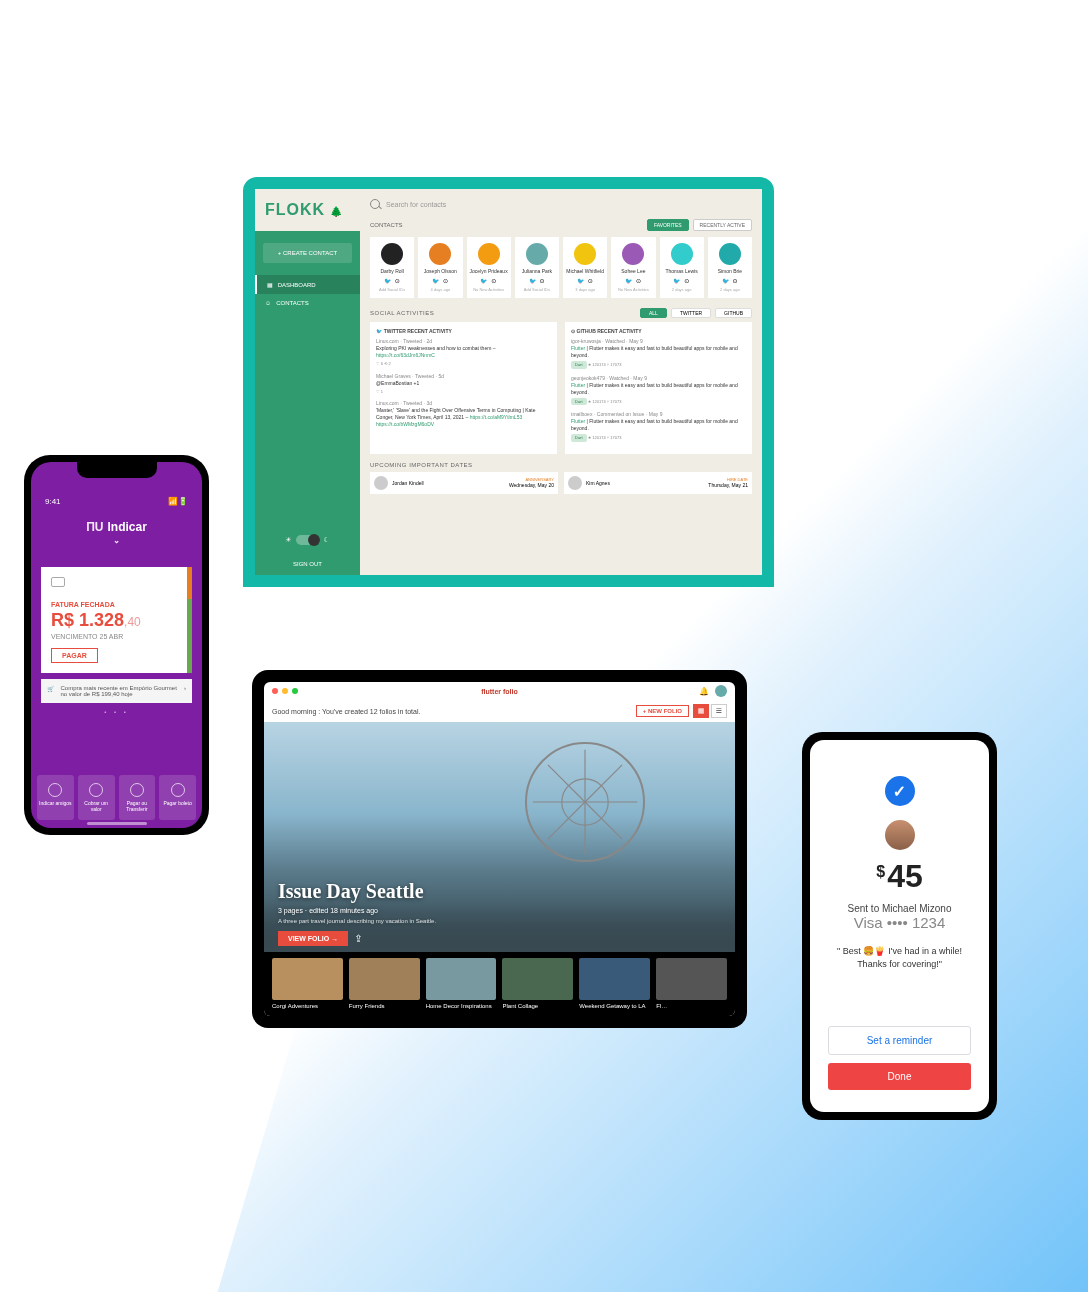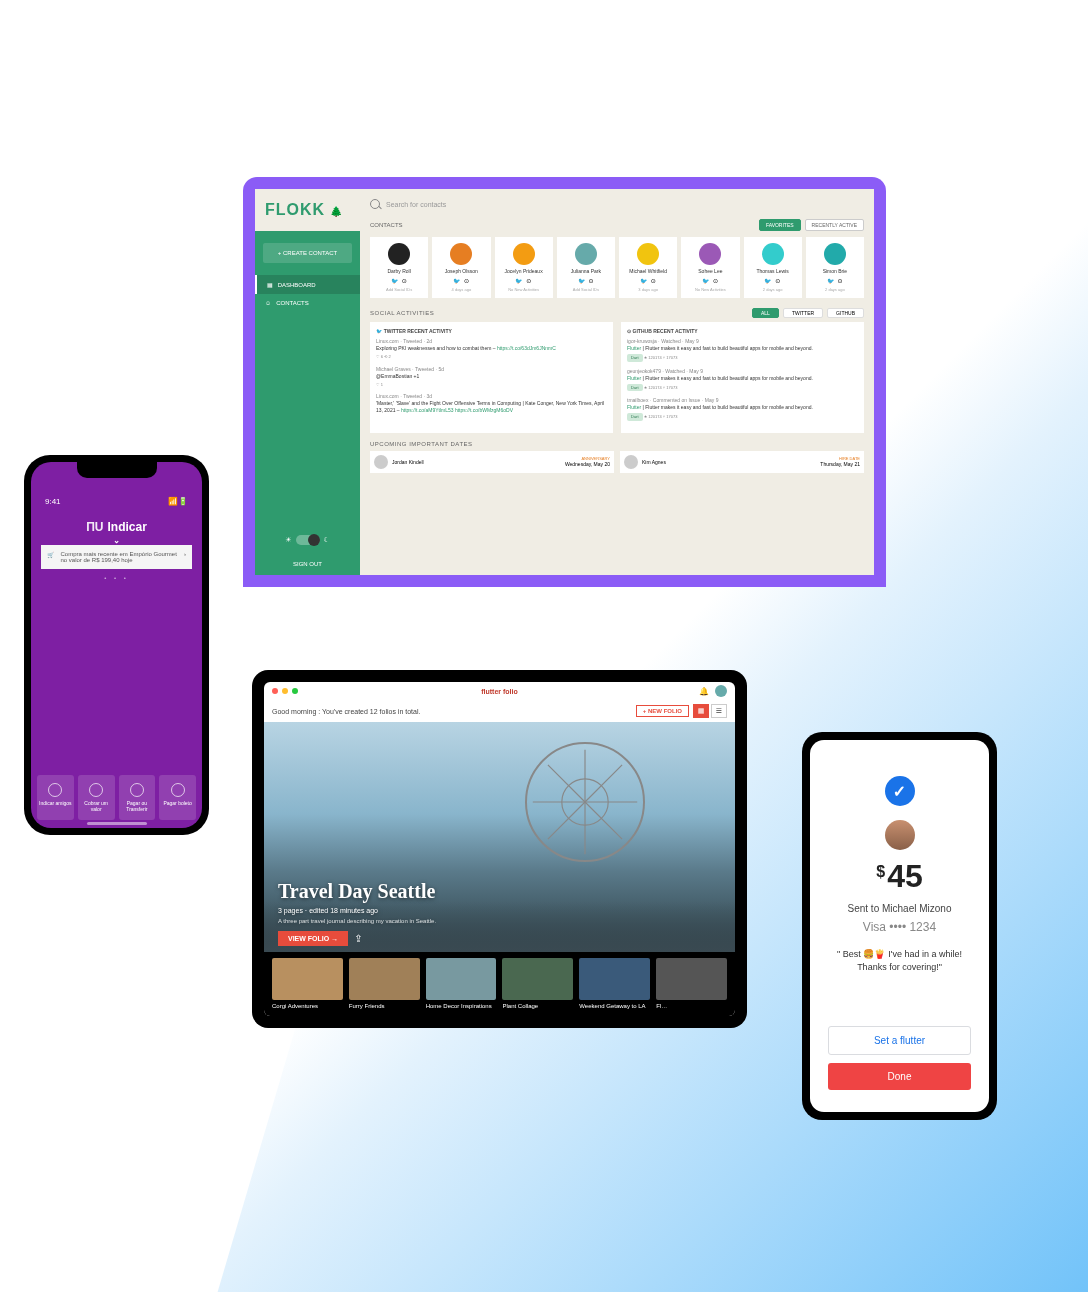--- a/index.html
+++ b/index.html
@@ -2,21 +2,21 @@
 <html><head>
 <meta charset="utf-8">
 <style>
 * { box-sizing: border-box; margin: 0; padding: 0; }
 body { width: 1088px; height: 1292px; background: #fff; font-family: -apple-system, BlinkMacSystemFont, "Segoe UI", Arial, sans-serif; position: relative; overflow: hidden; }
 
 
 .bg-gradient { position: absolute; right: 0; top: 0; width: 100%; height: 1292px; background: linear-gradient(135deg, transparent 0%, transparent 55%, #e3f2fd 62%, #72c3f9 100%); clip-path: polygon(55% 0, 100% 0, 100% 100%, 20% 100%); z-index: 0; }
 
 
-.laptop { position: absolute; left: 243px; top: 177px; width: 643px; height: 410px; background: #8b5cf6; border-radius: 14px 14px 0 0; z-index: 2; }
+.laptop { position: absolute; left: 243px; top: 177px; width: 531px; height: 410px; background: #14b8a6; border-radius: 14px 14px 0 0; z-index: 2; }
 .laptop-screen { position: absolute; inset: 12px; background: #f0ede4; display: flex; }
 .flokk-sidebar { width: 105px; background: #2f9b6e; color: #fff; display: flex; flex-direction: column; }
 .flokk-logo { padding: 12px 10px; font-size: 16px; font-weight: 700; color: #2f9b6e; background: #f0ede4; letter-spacing: 1px; position: relative; }
 .flokk-logo-text { color: #2f9b6e; }
 .flokk-logo .trees { font-size: 10px; color: #6aa84f; }
 .flokk-create { margin: 12px 8px; padding: 7px 4px; background: rgba(255,255,255,0.15); border-radius: 2px; font-size: 6px; text-align: center; }
 .flokk-nav { flex: 1; }
 .flokk-nav-item { padding: 6px 10px; font-size: 6px; display: flex; align-items: center; gap: 5px; }
 .flokk-nav-item.active { background: rgba(0,0,0,0.15); border-left: 2px solid #fff; }
 .flokk-toggle { display: flex; align-items: center; justify-content: center; margin: 8px 0; }
@@ -123,21 +123,21 @@
 .tab-thumb-label { font-size: 6px; margin-top: 3px; }
 
 
 .phone-white { position: absolute; left: 802px; top: 732px; width: 195px; height: 388px; background: #000; border-radius: 20px; z-index: 3; }
 .pw-screen { position: absolute; inset: 8px; background: #fff; border-radius: 14px; display: flex; flex-direction: column; align-items: center; padding-top: 36px; }
 .pw-check { width: 30px; height: 30px; background: #1a73e8; border-radius: 50%; color: #fff; display: flex; align-items: center; justify-content: center; font-size: 16px; font-weight: bold; }
 .pw-avatar { width: 30px; height: 30px; border-radius: 50%; background: linear-gradient(#c89070, #8a6048); margin-top: 14px; }
 .pw-amount { font-size: 32px; font-weight: 700; color: #222; margin-top: 8px; position: relative; }
 .pw-amount::before { content: '$'; font-size: 16px; position: relative; top: -10px; margin-right: 2px; }
 .pw-sent { font-size: 10px; color: #444; margin-top: 8px; }
-.pw-visa { font-size: 12px; color: #888; margin-top: 6px; }
+.pw-visa { font-size: 15px; color: #888; margin-top: 0; }
 .pw-msg { font-size: 9px; color: #333; text-align: center; margin-top: 14px; line-height: 1.4; }
 .pw-buttons { margin-top: auto; width: 100%; padding: 0 18px 22px; display: flex; flex-direction: column; gap: 8px; }
 .pw-btn { padding: 8px; font-size: 10px; text-align: center; border-radius: 3px; }
 .pw-btn-outline { border: 1px solid #dadce0; color: #1a73e8; }
 .pw-btn-solid { background: #ef4444; color: #fff; }
 </style>
 </head>
 <body>
 
 <div class="bg-gradient"></div>
@@ -340,20 +340,30 @@
 <div class="phone-purple">
   <div class="pp-screen">
     <div class="pp-notch"></div>
     <div class="pp-status">
       <span>9:41</span>
       <span>📶🔋</span>
     </div>
     <div class="pp-header">
       <span class="pp-logo">ΠU</span><span>Indicar</span>
       <span class="chevron">⌄</span>
+    </div>
+    <div class="pp-card">
+      <div class="pp-card-icon"></div>
+      <div class="pp-fatura-label">FATURA FECHADA</div>
+      <div class="pp-amount">
+        <span>R$ 1.328</span><span class="cents">,40</span>
+      </div>
+      <div class="pp-venc">VENCIMENTO 25 ABR</div>
+      <div class="pp-pagar">PAGAR</div>
+      <div class="pp-bar"></div>
     </div>
     <div class="pp-compra">
       <span>🛒</span>
       <span>Compra mais recente em Empório Gourmet no valor de R$ 199,40 hoje</span>
       <span>›</span>
     </div>
     <div class="pp-dots">• • •</div>
     <div class="pp-actions" id="pp-actions">
         <div class="pp-action">
           <div class="pp-action-icon"></div>
@@ -409,21 +419,21 @@
                 <line x1="50" y1="50" x2="18" y2="82"></line>
               <line x1="50" y1="50" x2="82" y2="82"></line>
                 <line x1="50" y1="50" x2="18" y2="18"></line>
               <circle cx="50" cy="50" r="20"></circle>
             </g>
           </svg>
         </div>
       </div>
       <div class="tab-buildings"></div>
       <div class="tab-hero-text">
-        <div class="tab-hero-title">Travel Day Seattle</div>
+        <div class="tab-hero-title">Issue Day Seattle</div>
         <div class="tab-hero-sub">3 pages · edited 18 minutes ago</div>
         <div class="tab-hero-desc">A three part travel journal describing my vacation in Seattle.</div>
       </div>
       <div class="tab-view-folio">
         <div class="tab-vf-btn">VIEW FOLIO →</div>
         <span class="tab-share">⇪</span>
       </div>
     </div>
     <div class="tab-strip" id="folio-thumbs">
         <div class="tab-thumb">
@@ -459,17 +469,17 @@
     <div class="pw-check">✓</div>
     <div class="pw-avatar"></div>
     <div class="pw-amount">45</div>
     <div class="pw-sent">Sent to Michael Mizono</div>
     <div class="pw-visa">Visa •••• 1234</div>
     <div class="pw-msg">
       <div>" Best 🍔🍟 I've had in a while!</div>
       <div>Thanks for covering!"</div>
     </div>
     <div class="pw-buttons">
-      <div class="pw-btn pw-btn-outline">Set a flutter</div>
+      <div class="pw-btn pw-btn-outline">Set a reminder</div>
       <div class="pw-btn pw-btn-solid">Done</div>
     </div>
   </div>
 </div>
 
 </body></html>

